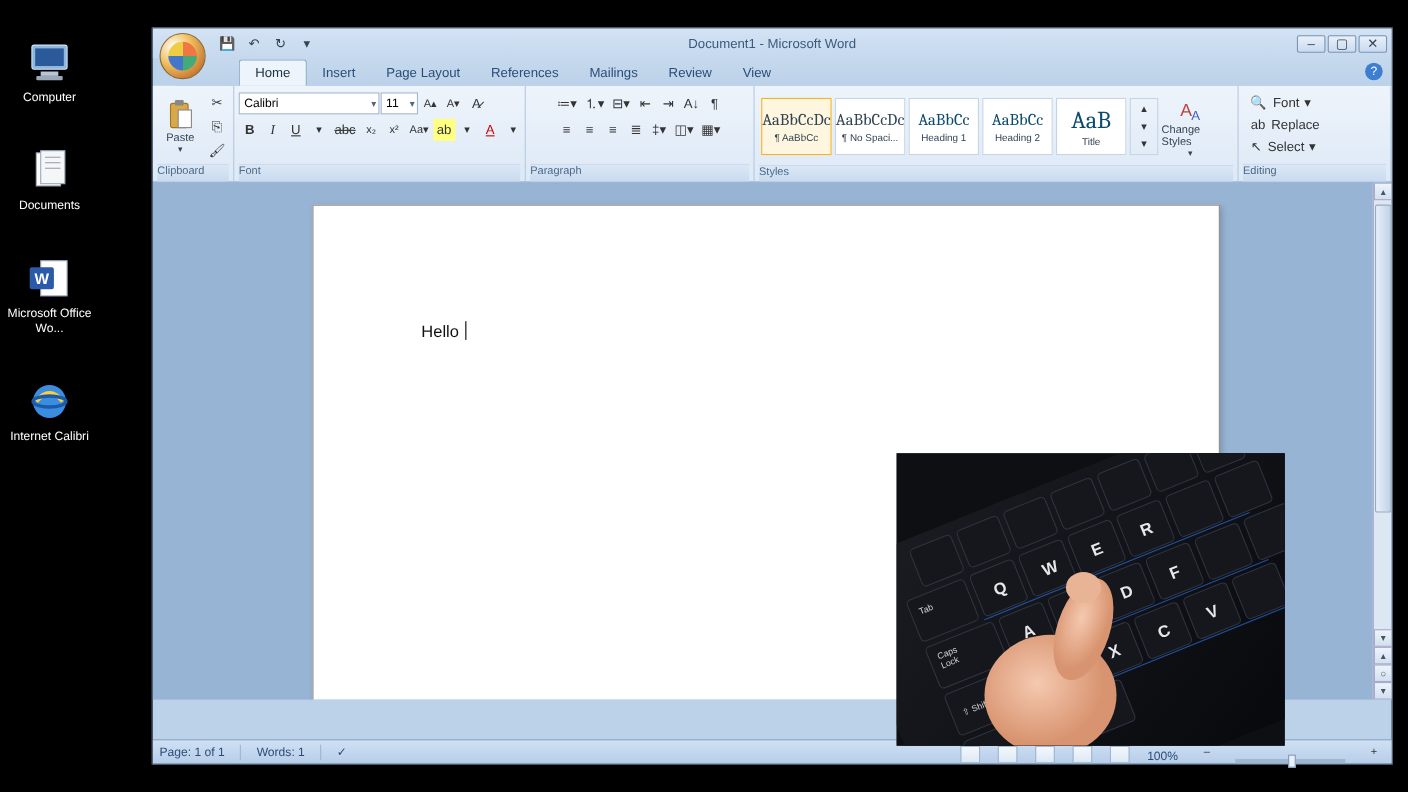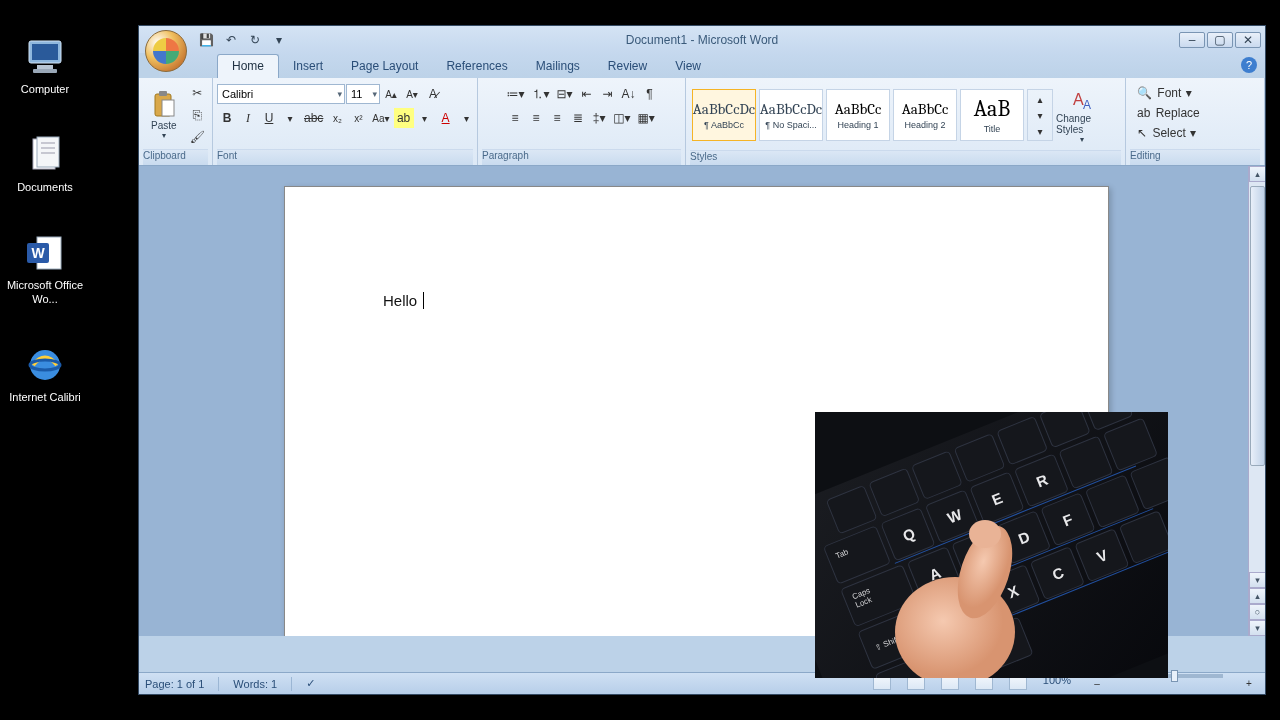--- a/index.html
+++ b/index.html
@@ -38,35 +38,35 @@
 .rbtn { min-width: 20px; height: 20px; border: 1px solid transparent; display: inline-flex; align-items: center; justify-content: center; font-size: 12px; cursor: pointer; color:#333; padding:0 2px; }
 .rbtn.small { font-size: 10px; }
 .col { display: flex; flex-direction: column; gap: 2px; align-items: center; }
 .row { display: flex; gap: 1px; align-items: center; }
 .bigbtn { width: 44px; height: 64px; display:flex; flex-direction:column; align-items:center; justify-content:center; font-size:10px; color:#345; cursor:pointer; border-radius:3px; }
 .sel { height: 20px; border: 1px solid #9fb7d1; background: #fff; font-size: 11px; padding: 0 14px 0 4px; display:flex; align-items:center; position:relative; }
 .sel::after { content:"▾"; position:absolute; right:2px; font-size:9px; color:#567; }
 .stylebox { width: 64px; height: 52px; border:1px solid #c5d4e6; background:#fff; display:flex; flex-direction:column; align-items:center; justify-content:center; font-size:10px; cursor:pointer; }
 .stylebox.sel-active { border:1px solid #f5b426; background:#fff6df; }
 .stylebox .sample { font-family: Cambria, serif; font-size:15px; color:#345; }
-.stylebox .sample.blue { color:#000000; }
+.stylebox .sample.blue { color:#0c4a6e; }
 .stylebox .sname { font-size:9px; color:#345; margin-top:2px; }
 
 
 .docwrap { flex:1; background:#98b4d4; position:relative; overflow:hidden; }
 .page { position:absolute; left:145px; top:20px; width:825px; height:620px; background:#fff; border:1px solid #888; box-shadow:2px 2px 6px rgba(0,0,0,.2); padding:105px 98px; font-size:15px; font-family:Calibri,sans-serif; color:#111; }
 .cursor { display:inline-block; width:1px; height:17px; background:#000; margin-left:6px; vertical-align:-3px; }
 .vscroll { position:absolute; right:0; top:0; width:17px; height:100%; background:#dde7f3; border-left:1px solid #aac; }
 .vscroll .thumb { position:absolute; left:1px; width:15px; background:linear-gradient(90deg,#e8eff9,#c0d2e8); border:1px solid #9ab; border-radius:2px; }
 .vscroll .sbtn { position:absolute; left:0; width:17px; height:16px; background:linear-gradient(#eef4fb,#d3e0ef); border:1px solid #aac; font-size:9px; display:flex; align-items:center; justify-content:center; color:#456; cursor:pointer;}
 
 
 .status { height:22px; background:linear-gradient(#cfe0f3,#b7cee9); border-top:1px solid #8ba8c8; display:flex; align-items:center; font-size:11px; color:#2a4e78; padding:0 6px; gap:14px;margin-top:36px; }
 .status .sep { border-left:1px solid #9bb6d4; height:14px; }
-.status .right { margin-left:auto; display:flex; align-items:flex-start; gap:16px; }
+.status .right { margin-left:auto; display:flex; align-items:flex-end; gap:16px; }
 .viewbtn { width:18px; height:16px; border:1px solid #9fb7d1; background:linear-gradient(#f4f8fd,#dce8f5); cursor:pointer; }
 .zoomslider { width:100px; height:4px; background:#9fb7d1; position:relative; }
 .zoomslider .zthumb { position:absolute; top:-4px; left:48px; width:7px; height:12px; background:#e8f0fa; border:1px solid #7a95b3; }
 
 
 .kb-overlay { position:absolute; left:815px; top:412px; width:353px; height:266px; background:#101216; overflow:hidden; }
 .kb-overlay svg { width:100%; height:100%; }
 </style>
 </head>
 <body>

